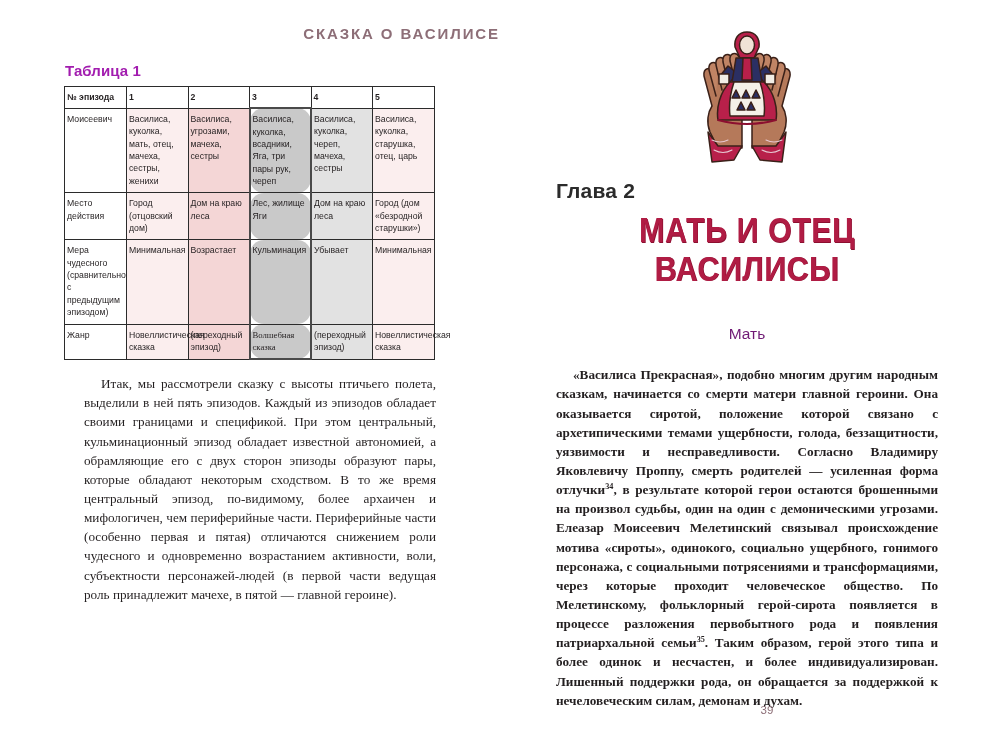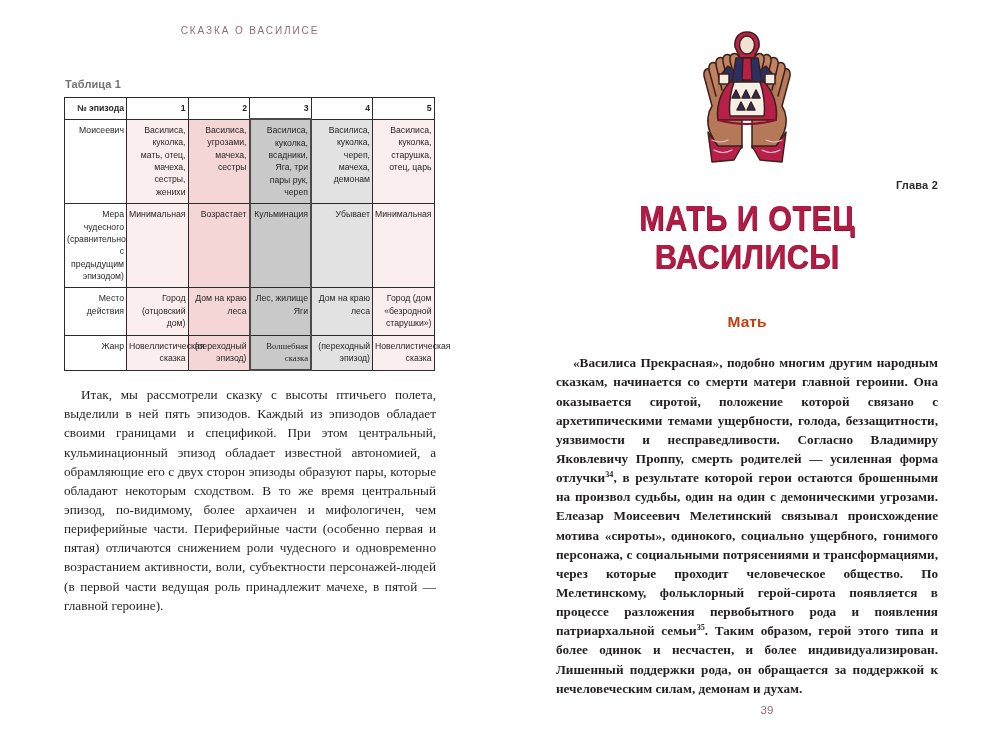--- a/index.html
+++ b/index.html
@@ -14,113 +14,114 @@
   }
   .page{
     position:absolute;inset:0;
     width:1000px;height:750px;
   }
 
   
   .running-head{
     position:absolute;
     left:0;top:25px;width:500px;
-    text-align:center;
-    font-family:"Liberation Sans", sans-serif;
-    font-size:10px;
+    text-align:right;
+    font-family:"Liberation Sans", sans-serif;
+    font-size:15px;
     letter-spacing:1.9px;
     color:#8d6e77;
     text-transform:uppercase;
     white-space:nowrap;
+    font-weight:bold;
   }
 
   
   .col-left{
     position:absolute;
     left:64px;top:62px;width:372px;height:640px;
   }
   .col-right{
     position:absolute;
     left:556px;top:18px;width:382px;height:700px;
   }
 
   
   .table-caption{
     font-family:"Liberation Sans", sans-serif;
     font-weight:bold;
-    font-size:11px;
-    color:#737373;
-    margin:16px 0 7px 1px;
+    font-size:15px;
+    color:#a21caf;
+    margin:0 0 7px 1px;
     letter-spacing:0.1px;
   }
   table.episodes{
     border-collapse:collapse;
     width:370px;
     table-layout:fixed;
     font-family:"Liberation Sans", sans-serif;
     font-size:8.7px;
     line-height:1.42;
     color:#231f20;
   }
   table.episodes td, table.episodes th{
     border:1px solid #2b2b2b;
-    text-align:right;
+    text-align:left;
     vertical-align:top;
     padding:4px 2px 5px;
     background:#ffffff;
     font-weight:normal;
   }
   table.episodes th{
     font-weight:bold;
     vertical-align:middle;
     padding:4px 2px;
   }
   td.rowlabel, th.rowlabel{
     background:#ffffff !important;
     vertical-align:middle;
   }
   td.rowlabel{font-weight:normal;}
   th.rowlabel{font-weight:bold;font-size:8.7px;}
   
   .c1{background:#fbeeee !important;margin-top:32px;}
   .c2{background:#f4d6d6 !important;}
-  .c3{background:#c9c9c9 !important;border-left:2px solid #4a4a4a !important;border-right:2px solid #4a4a4a !important;}
+  .c3{background:#c9c9c9 !important;border-left:2px solid #4a4a4a !important;border-right:2px solid #4a4a4a !important;border-radius:14px;}
   .c4{background:#e2e2e2 !important;}
   .c5{background:#fbeeee !important;}
   tr.first-body .c3{border-top:2px solid #4a4a4a !important;}
   tr.last-body .c3{border-bottom:2px solid #4a4a4a !important;font-family:Liberation Serif, serif;}
 
   col.w-label{width:62px;}
   col.w-col{width:61.5px;}
 
   
   p.body{
     margin:0;
     font-family:"Liberation Serif", serif;
     font-size:13.2px;
     line-height:1.45;
     text-align:justify;
     text-indent:17px;
     color:#231f20;
     hyphens:manual;
   }
   p.body + p.body{margin-top:0;}
-  .left-text{margin-top:14px;}
+  .left-text{margin-top:14px;margin-left:20px;}
 
   
   .chapter-art{
     width:382px;height:152px;
     display:flex;align-items:flex-end;justify-content:center;
   }
   .chapter-num{
     margin:9px 0 0;
-    text-align:right;
-    font-family:"Liberation Sans", sans-serif;
-    font-weight:bold;
-    font-size:11px;
+    text-align:left;
+    font-family:"Liberation Sans", sans-serif;
+    font-weight:bold;
+    font-size:21px;
     color:#2b2b2b;
     letter-spacing:0.2px;
   }
   .chapter-title{
     margin:7px 0 0;
     text-align:center;
     font-family:"Liberation Sans", sans-serif;
     font-weight:bold;
     font-size:30.5px;
     line-height:1.12;
@@ -128,23 +129,23 @@
     color:#b01c44;
     text-transform:uppercase;
     transform:scaleY(1.14);
     transform-origin:top center;
     text-shadow:0.6px 0.6px 0 #8c0f30;
   }
   .section-title{
     margin:47px 0 0;
     text-align:center;
     font-family:"Liberation Sans", sans-serif;
-    font-weight:bold;
+    font-weight:normal;
     font-size:15.5px;
-    color:#c2410c;
+    color:#701a75;
   }
   .right-text{margin-top:22px;font-weight:bold;}
   sup{font-size:0.62em;vertical-align:super;line-height:0;}
 
   
   .folio{
     position:absolute;
     left:576px;top:704px;width:382px;
     text-align:center;
     font-family:"Liberation Sans", sans-serif;
@@ -181,38 +182,38 @@
           <th>4</th>
           <th>5</th>
         </tr>
       </thead>
       <tbody>
         <tr class="first-body">
           <td class="rowlabel">Моисеевич</td>
           <td class="c1">Василиса, куколка, мать, отец, мачеха, сестры, женихи</td>
           <td class="c2">Василиса, угрозами, мачеха, сестры</td>
           <td class="c3">Василиса, куколка, всадники, Яга, три пары рук, череп</td>
-          <td class="c4">Василиса, куколка, череп, мачеха, демонам</td>
+          <td class="c4">Василиса, куколка, череп, мачеха, сестры</td>
           <td class="c5">Василиса, куколка, старушка, отец, царь</td>
+        </tr>
+        <tr>
+          <td class="rowlabel">Место действия</td>
+          <td class="c1">Город (отцовский дом)</td>
+          <td class="c2">Дом на краю леса</td>
+          <td class="c3">Лес, жилище Яги</td>
+          <td class="c4">Дом на краю леса</td>
+          <td class="c5">Город (дом «безродной старушки»)</td>
         </tr>
         <tr>
           <td class="rowlabel">Мера чудесного (сравнительно с предыдущим эпизодом)</td>
           <td class="c1">Минимальная</td>
           <td class="c2">Возрастает</td>
           <td class="c3">Кульминация</td>
           <td class="c4">Убывает</td>
           <td class="c5">Минимальная</td>
-        </tr>
-        <tr>
-          <td class="rowlabel">Место действия</td>
-          <td class="c1">Город (отцовский дом)</td>
-          <td class="c2">Дом на краю леса</td>
-          <td class="c3">Лес, жилище Яги</td>
-          <td class="c4">Дом на краю леса</td>
-          <td class="c5">Город (дом «безродной старушки»)</td>
         </tr>
         <tr class="last-body">
           <td class="rowlabel">Жанр</td>
           <td class="c1">Новеллистическая сказка</td>
           <td class="c2">(переходный эпизод)</td>
           <td class="c3">Волшебная сказка</td>
           <td class="c4">(переходный эпизод)</td>
           <td class="c5">Новеллистическая сказка</td>
         </tr>
       </tbody>

